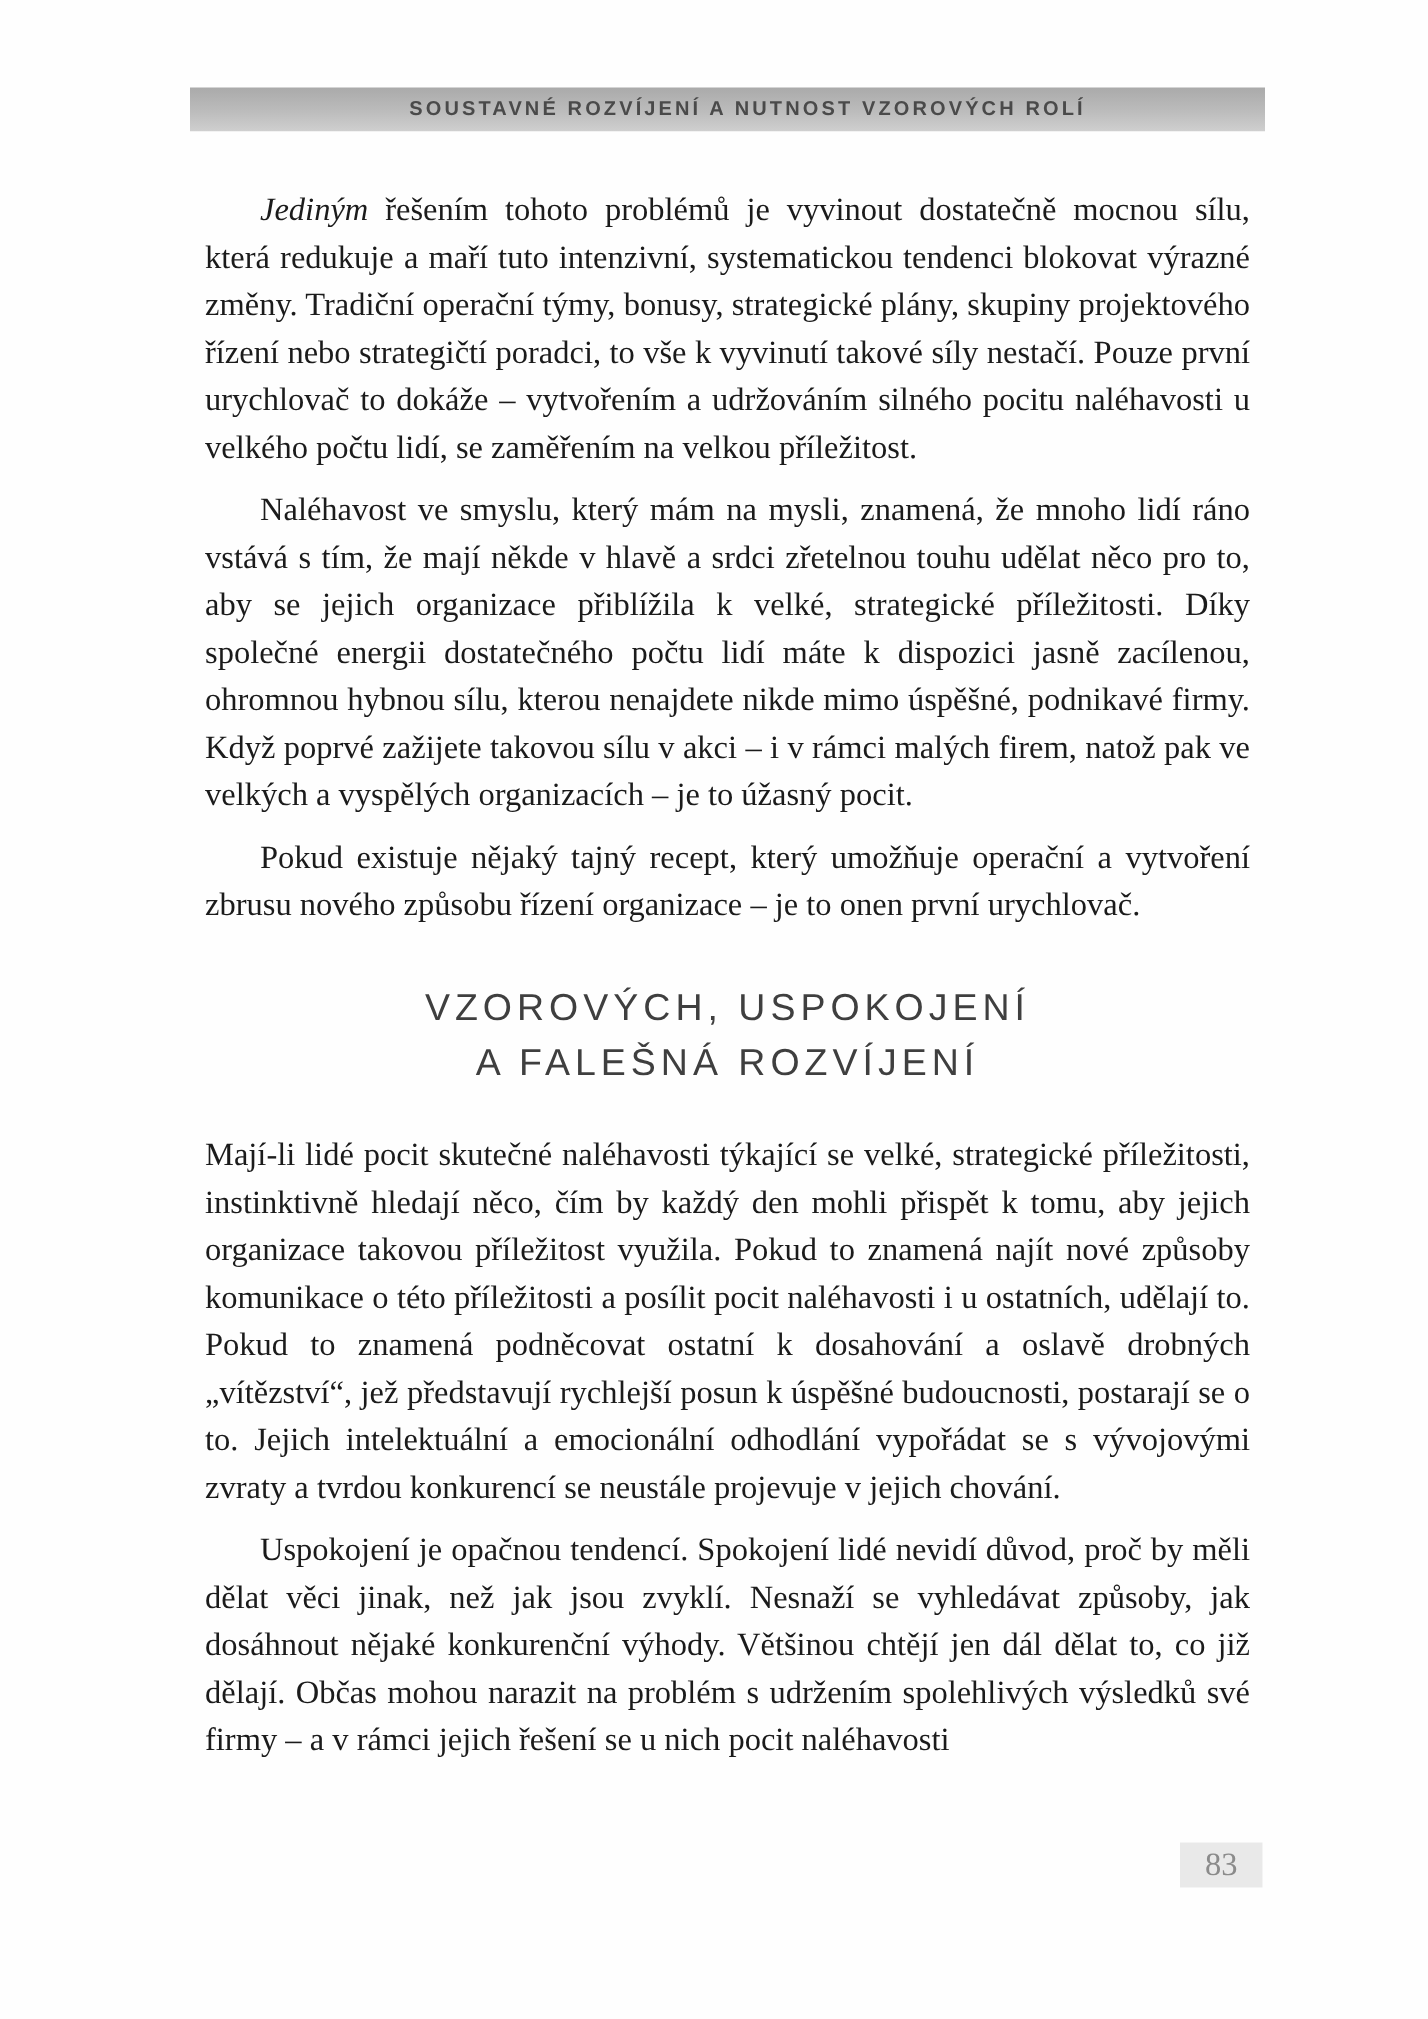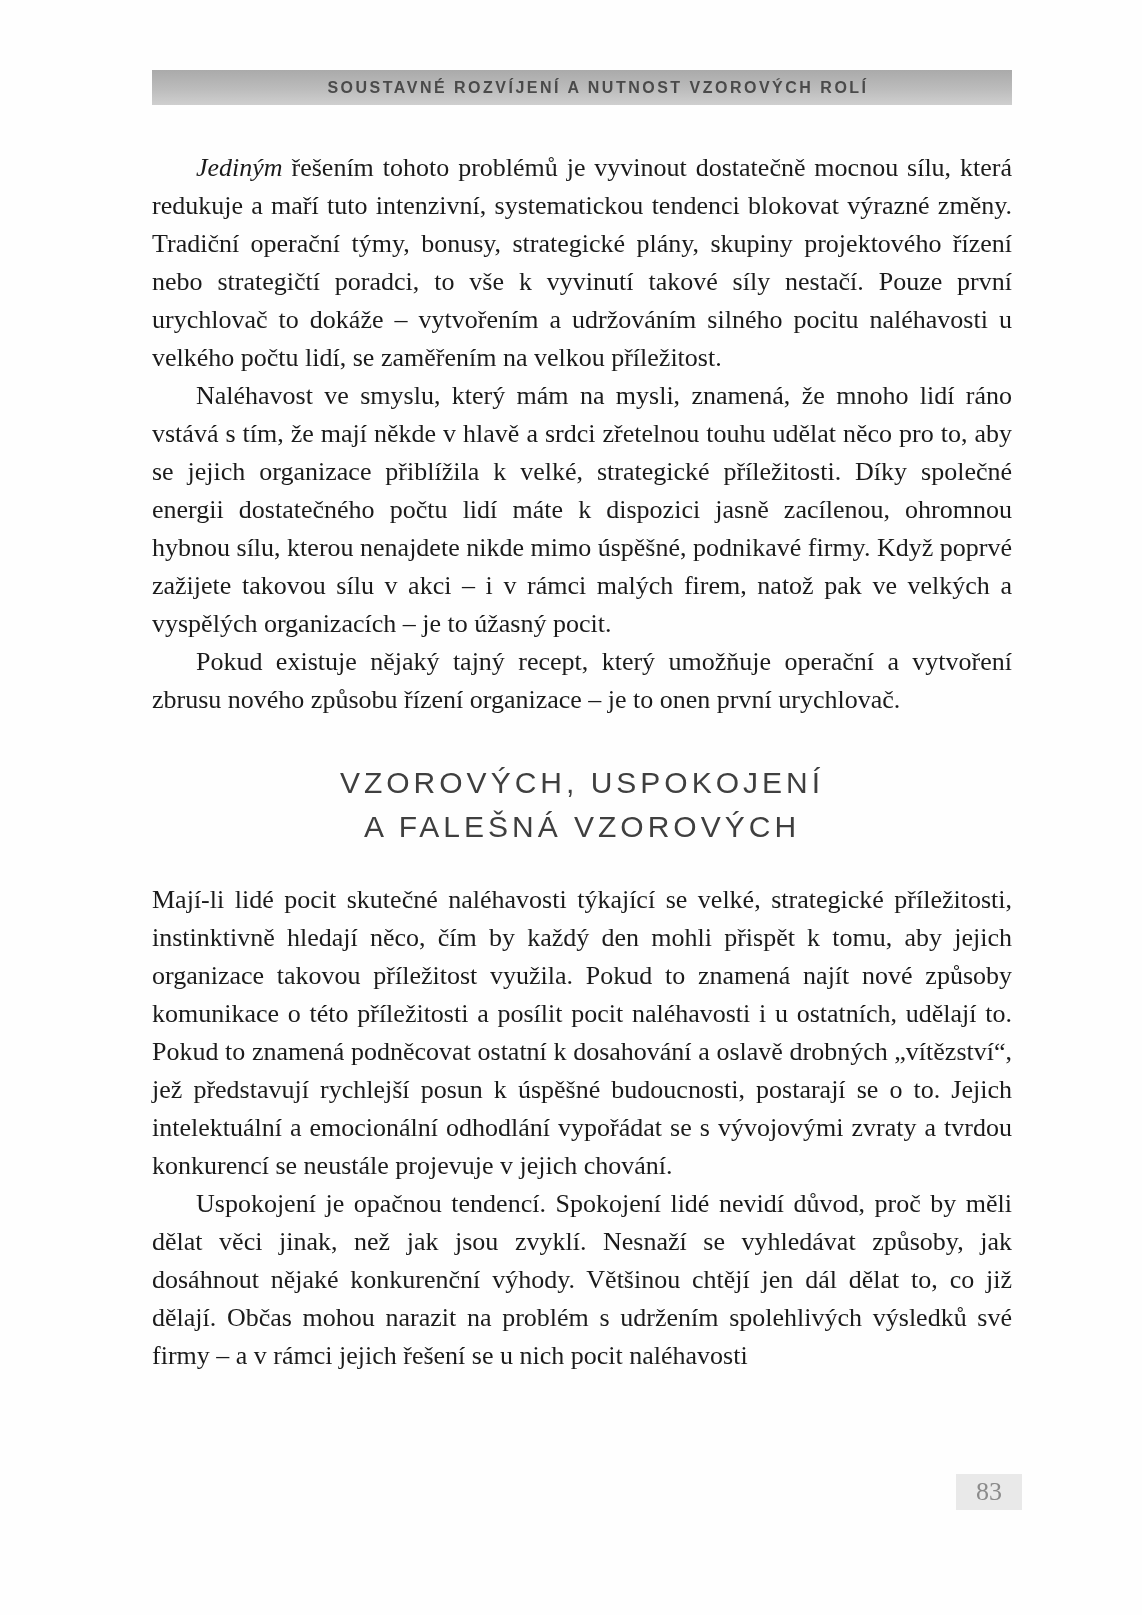--- a/index.html
+++ b/index.html
@@ -36,21 +36,21 @@
       text-transform: uppercase;
       white-space: nowrap;
     }
     .content {
       margin: 44px 130px 0 152px;
       font-size: 26px;
       line-height: 38px;
       text-align: justify;
     }
     .para {
-      margin: 0;
+      margin: 12px;
       text-indent: 0;
     }
     .para.indent {
       text-indent: 44px;
     }
     .para em {
       font-style: italic;
     }
     .section-heading {
       margin: 42px 0 32px 0;
@@ -63,21 +63,21 @@
       letter-spacing: 4px;
       text-indent: 0;
     }
     .heading-line {
       display: block;
       white-space: nowrap;
     }
     .page-number-box {
       position: absolute;
       top: 1474px;
-      right: 120px;
+      right: 132px;
       background: #e9e9e9;
       padding: 3px 20px;
       font-family: "Liberation Serif", serif;
       font-size: 26px;
       color: #8b8b8b;
     }
   </style>
 </head>
 <body>
 
@@ -89,21 +89,21 @@
 
   <main class="content">
     <p class="para indent"><em>Jediným</em><span> řešením tohoto problémů je vyvinout dostatečně mocnou sílu, která redukuje a maří tuto intenzivní, systematickou tendenci blokovat výrazné změny. Tradiční operační týmy, bonusy, strategické plány, skupiny projektového řízení nebo strategičtí poradci, to vše k vyvinutí takové síly nestačí. Pouze první urychlovač to dokáže – vytvořením a udržováním silného pocitu naléhavosti u velkého počtu lidí, se zaměřením na velkou příležitost.</span></p>
 
     <p class="para indent">Naléhavost ve smyslu, který mám na mysli, znamená, že mnoho lidí ráno vstává s tím, že mají někde v hlavě a srdci zřetelnou touhu udělat něco pro to, aby se jejich organizace přiblížila k velké, strategické příležitosti. Díky společné energii dostatečného počtu lidí máte k dispozici jasně zacílenou, ohromnou hybnou sílu, kterou nenajdete nikde mimo úspěšné, podnikavé firmy. Když poprvé zažijete takovou sílu v akci – i v rámci malých firem, natož pak ve velkých a vyspělých organizacích – je to úžasný pocit.</p>
 
     <p class="para indent">Pokud existuje nějaký tajný recept, který umožňuje operační a vytvoření zbrusu nového způsobu řízení organizace – je to onen první urychlovač.</p>
 
     <h2 class="section-heading">
       <span class="heading-line">VZOROVÝCH, USPOKOJENÍ</span>
-      <span class="heading-line">A FALEŠNÁ VZOROVÝCH</span>
+      <span class="heading-line">A FALEŠNÁ ROZVÍJENÍ</span>
     </h2>
 
     <p class="para">Mají-li lidé pocit skutečné naléhavosti týkající se velké, strategické příležitosti, instinktivně hledají něco, čím by každý den mohli přispět k tomu, aby jejich organizace takovou příležitost využila. Pokud to znamená najít nové způsoby komunikace o této příležitosti a posílit pocit naléhavosti i u ostatních, udělají to. Pokud to znamená podněcovat ostatní k dosahování a oslavě drobných „vítězství“, jež představují rychlejší posun k úspěšné budoucnosti, postarají se o to. Jejich intelektuální a emocionální odhodlání vypořádat se s vývojovými zvraty a tvrdou konkurencí se neustále projevuje v jejich chování.</p>
 
     <p class="para indent">Uspokojení je opačnou tendencí. Spokojení lidé nevidí důvod, proč by měli dělat věci jinak, než jak jsou zvyklí. Nesnaží se vyhledávat způsoby, jak dosáhnout nějaké konkurenční výhody. Většinou chtějí jen dál dělat to, co již dělají. Občas mohou narazit na problém s udržením spolehlivých výsledků své firmy – a v rámci jejich řešení se u nich pocit naléhavosti</p>
   </main>
 
   <div class="page-number-box">
     <span>83</span>
   </div>

